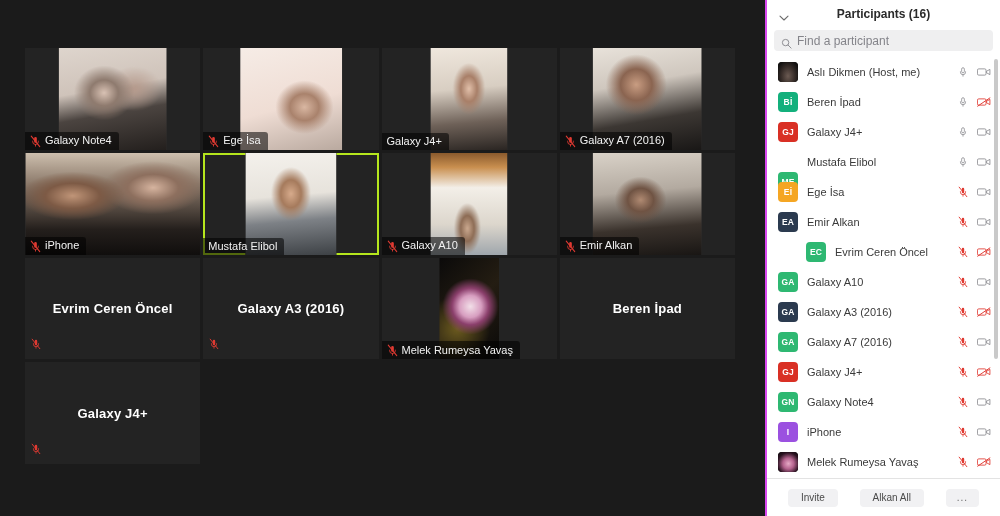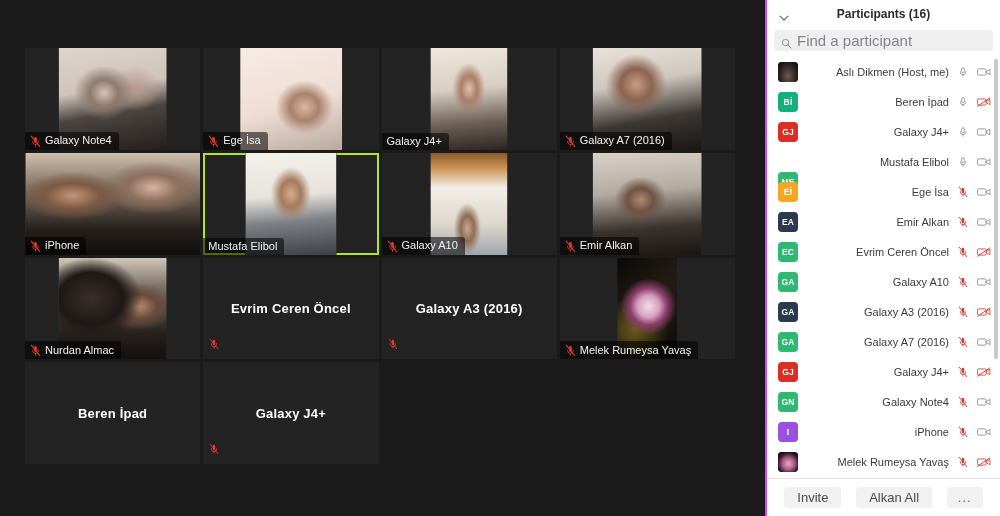--- a/index.html
+++ b/index.html
@@ -107,29 +107,28 @@
     height: 21px; flex: 0 0 21px;
     background: #efeff0;
     border-radius: 4px;
     display: flex; align-items: center; gap: 5px;
     padding: 0 7px;
   }
   .sb-search .sicon { width: 11px; height: 11px; flex: 0 0 auto; }
   .sb-search input {
     border: 0; outline: 0; background: transparent;
     font-family: "Liberation Sans", sans-serif;
-    font-size: 15px; color: #3c3c3c; width: 100%;
+    font-size: 12px; color: #3c3c3c; width: 100%;
   }
   .sb-search input::placeholder { color: #84848a; }
 
   .sb-list {
     flex: 1 1 auto;
     overflow: hidden;
     position: relative;
-    text-align: right;
   }
   .prow {
     display: flex; align-items: center;
     height: 30px;
     padding: 0 9px 0 11px;
     gap: 9px;
   }
   .avatar {
     width: 20px; height: 20px; border-radius: 4px;
     flex: 0 0 auto;
@@ -161,21 +160,21 @@
   .sb-footer {
     flex: 0 0 38px;
     border-top: 1px solid #e3e3e3;
     display: flex; align-items: center; justify-content: space-around;
     padding: 0 10px;
     background: #fff;
   }
   .fbtn {
     background: #f1f1f3;
     border-radius: 4px;
-    font-size: 13px; color: #4a4a4a;
+    font-size: 10px; color: #4a4a4a;
     padding: 4px 13px;
     line-height: 1;
   }
   .fbtn.more { padding: 4px 11px; letter-spacing: 1px; color: #6c6c6c; }
 
   
   .sb-scroll {
     position: absolute; right: 2px; top: 2px;
     width: 4px; height: 300px;
     background: #c9c9c9; border-radius: 2px;
@@ -279,34 +278,20 @@
             <div class="ph" style="background: radial-gradient(at 44% 46%, rgb(176, 138, 114) 0%, rgb(111, 83, 67) 15%, transparent 30%), linear-gradient(175deg, rgb(217, 210, 200) 0%, rgb(179, 170, 160) 38%, rgb(58, 50, 44) 72%, rgb(25, 22, 20) 100%);"></div>
           </div>
           <div class="namebar">
             <span class="micoff"><svg viewBox="0 0 14 16" width="11" height="13">
                 <path d="M7 2.2 a1.7 1.7 0 0 1 1.7 1.7 v4.0 a1.7 1.7 0 0 1 -3.4 0 v-4.0 a1.7 1.7 0 0 1 1.7 -1.7 z" fill="#e03a32"></path>
                 <path d="M3.4 7.5 v0.7 a3.6 3.6 0 0 0 7.2 0 v-0.7" fill="none" stroke="#e03a32" stroke-width="1.15" stroke-linecap="round"></path>
                 <path d="M7 11.9 v2.0" stroke="#e03a32" stroke-width="1.15" stroke-linecap="round"></path>
                 <path d="M1.6 1.2 L12.4 14.6" stroke="#e03a32" stroke-width="1.35" stroke-linecap="round"></path>
               </svg></span>
             <span class="nm">Emir Alkan</span>
-          </div>
-        </div>
-        <div class="tile">
-          <div class="vid w62">
-            <div class="ph" style="background: radial-gradient(at 30% 40%, rgb(58, 47, 42) 0%, rgb(29, 24, 22) 30%, transparent 48%), radial-gradient(at 74% 48%, rgb(184, 141, 116) 0%, rgb(107, 76, 59) 16%, transparent 32%), linear-gradient(rgb(207, 198, 186) 0%, rgb(126, 115, 106) 28%, rgb(42, 35, 32) 72%, rgb(18, 15, 14) 100%);"></div>
-          </div>
-          <div class="namebar">
-            <span class="micoff"><svg viewBox="0 0 14 16" width="11" height="13">
-                <path d="M7 2.2 a1.7 1.7 0 0 1 1.7 1.7 v4.0 a1.7 1.7 0 0 1 -3.4 0 v-4.0 a1.7 1.7 0 0 1 1.7 -1.7 z" fill="#e03a32"></path>
-                <path d="M3.4 7.5 v0.7 a3.6 3.6 0 0 0 7.2 0 v-0.7" fill="none" stroke="#e03a32" stroke-width="1.15" stroke-linecap="round"></path>
-                <path d="M7 11.9 v2.0" stroke="#e03a32" stroke-width="1.15" stroke-linecap="round"></path>
-                <path d="M1.6 1.2 L12.4 14.6" stroke="#e03a32" stroke-width="1.35" stroke-linecap="round"></path>
-              </svg></span>
-            <span class="nm">Nurdan Almac</span>
           </div>
         </div>
         <div class="tile">
           <div class="centername">Evrim Ceren Öncel</div>
           <div class="cornermic"><svg viewBox="0 0 14 16" width="10" height="12">
               <path d="M7 2.2 a1.7 1.7 0 0 1 1.7 1.7 v4.0 a1.7 1.7 0 0 1 -3.4 0 v-4.0 a1.7 1.7 0 0 1 1.7 -1.7 z" fill="#e03a32"></path>
               <path d="M3.4 7.5 v0.7 a3.6 3.6 0 0 0 7.2 0 v-0.7" fill="none" stroke="#e03a32" stroke-width="1.15" stroke-linecap="round"></path>
               <path d="M7 11.9 v2.0" stroke="#e03a32" stroke-width="1.15" stroke-linecap="round"></path>
               <path d="M1.6 1.2 L12.4 14.6" stroke="#e03a32" stroke-width="1.35" stroke-linecap="round"></path>
             </svg></div>
@@ -485,21 +470,21 @@
             </span>
             <span>
               <svg viewBox="0 0 18 12" width="14" height="10">
                 <rect x="0.6" y="2.0" width="11" height="8" rx="1.6" fill="none" stroke="#8b8b90" stroke-width="1.1"></rect>
                 <path d="M12.2 5.1 L16.6 2.6 v6.8 L12.2 6.9 z" fill="none" stroke="#8b8b90" stroke-width="1.1" stroke-linejoin="round"></path>
               </svg>
             </span>
           </div>
         </div>
         <div class="prow">
-          <div class="avatar" style="background: rgb(46, 184, 114);">EC</div>
+          <div class="avatar" style="background: rgb(46, 184, 114); margin-left: 28px;">EC</div>
           <div class="pname">Evrim Ceren Öncel</div>
           <div class="picons">
             <span>
               <svg viewBox="0 0 14 16" width="10" height="12">
                 <path d="M7 2.2 a1.7 1.7 0 0 1 1.7 1.7 v4.0 a1.7 1.7 0 0 1 -3.4 0 v-4.0 a1.7 1.7 0 0 1 1.7 -1.7 z" fill="#e03a32"></path>
                 <path d="M3.4 7.5 v0.7 a3.6 3.6 0 0 0 7.2 0 v-0.7" fill="none" stroke="#e03a32" stroke-width="1.15" stroke-linecap="round"></path>
                 <path d="M7 11.9 v2.0" stroke="#e03a32" stroke-width="1.15" stroke-linecap="round"></path>
                 <path d="M1.6 1.2 L12.4 14.6" stroke="#e03a32" stroke-width="1.35" stroke-linecap="round"></path>
               </svg>
             </span>

